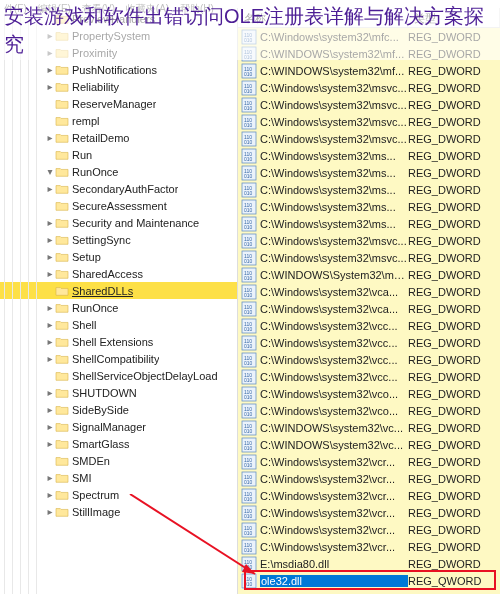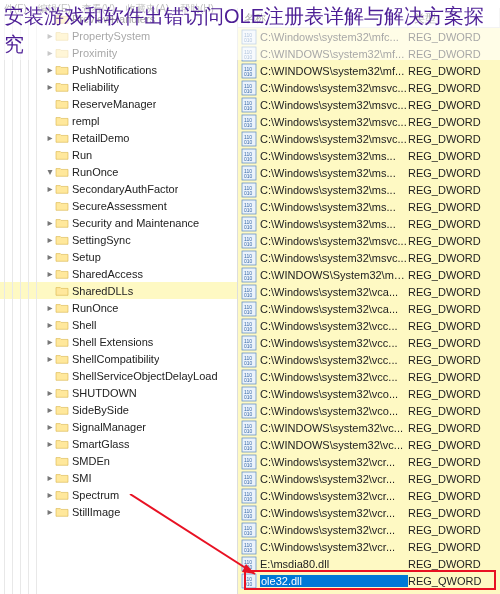--- a/index.html
+++ b/index.html
@@ -5,21 +5,21 @@
   * { margin: 0; padding: 0; box-sizing: border-box; }
   body { font-family: "Microsoft YaHei", "Segoe UI", sans-serif; font-size: 11px; width: 500px; height: 594px; overflow: hidden; background: #fff; position: relative; }
   .overlay-title { position: absolute; top: 0; left: 0; right: 0; font-size: 20px; font-weight: 400; color: #4c1d95; background: rgba(255,255,255,0.6); padding: 2px 4px; z-index: 100; line-height: 1.4; }
   .menubar { position: absolute; top: 0; left: 0; font-size: 10px; color: #666; padding: 2px 4px; }
   .menubar span { margin-right: 8px; }
   .container { display: flex; height: 100%; padding-top: 8px; }
   .left-pane { width: 238px; overflow: hidden; background: #fff; border-right: 1px solid #ddd; }
   .right-pane { flex: 1; overflow: hidden; background: #fef9c3; }
   .tree { padding-top: 2px; }
   .tree-row { display: flex; align-items: center; height: 17px; font-size: 11px; color: #222; white-space: nowrap; cursor: default; }
-  .tree-row.selected { background: #fef9c3; }
+  .tree-row.selected { background: #fde047; text-decoration: underline; }
   .indent { display: inline-block; }
   .toggle { width: 10px; text-align: center; color: #777; font-size: 10px; }
   .toggle.empty { visibility: hidden; }
   .folder-icon { width: 14px; height: 12px; margin-right: 3px; display: inline-flex; align-items: center; justify-content: center; }
   .folder-icon svg { width: 14px; height: 12px; }
   .tree-label { overflow: hidden; text-overflow: ellipsis; }
   .vlines { position: absolute; top: 14px; left: 0; width: 40px; height: 580px; pointer-events: none; }
   .vlines div { position: absolute; top: 0; bottom: 0; width: 1px; background: #e8e8e8; }
   
   .list-header { display: flex; height: 20px; background: #fff; border-bottom: 1px solid #e0e0e0; font-size: 11px; color: #333; }

